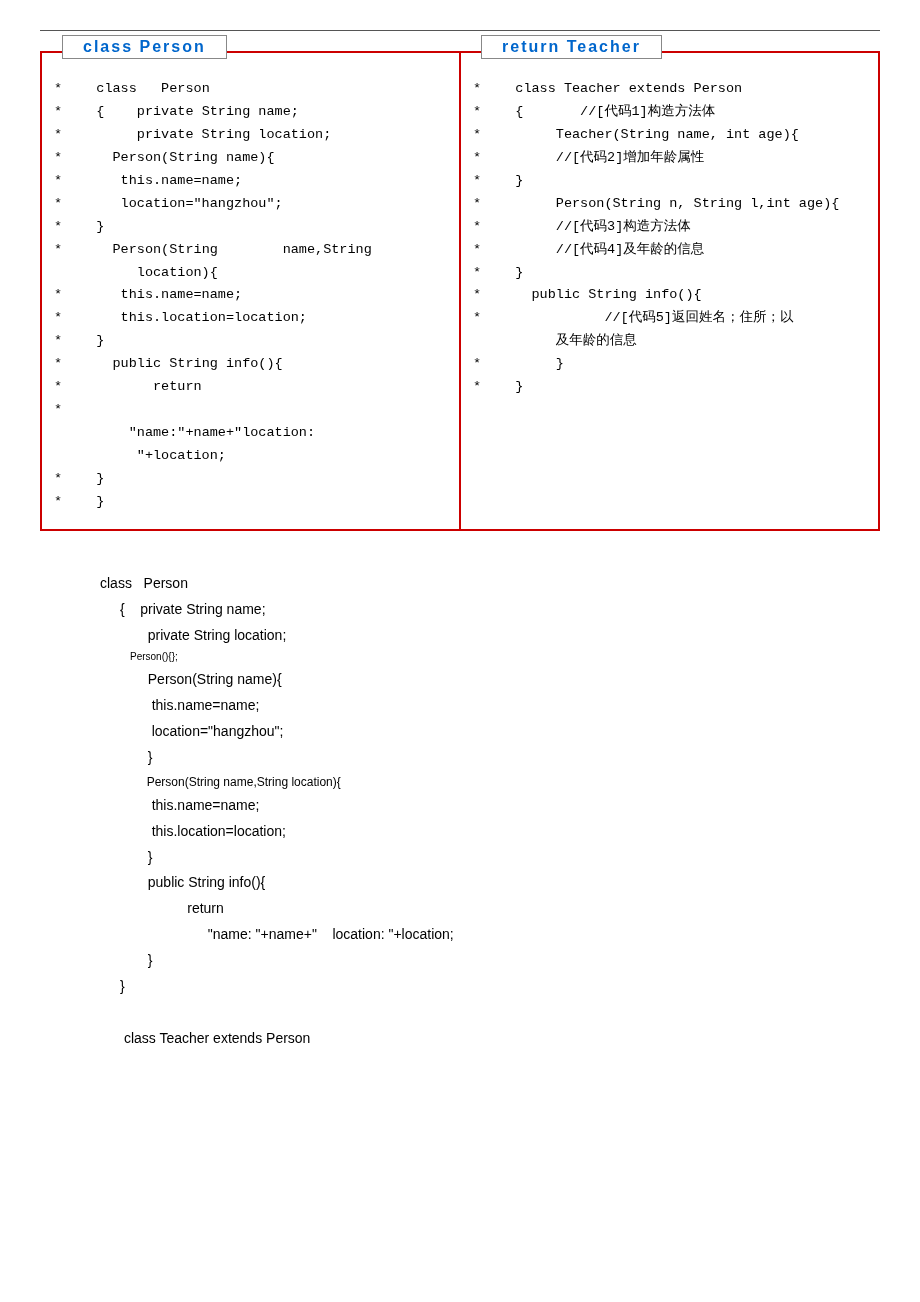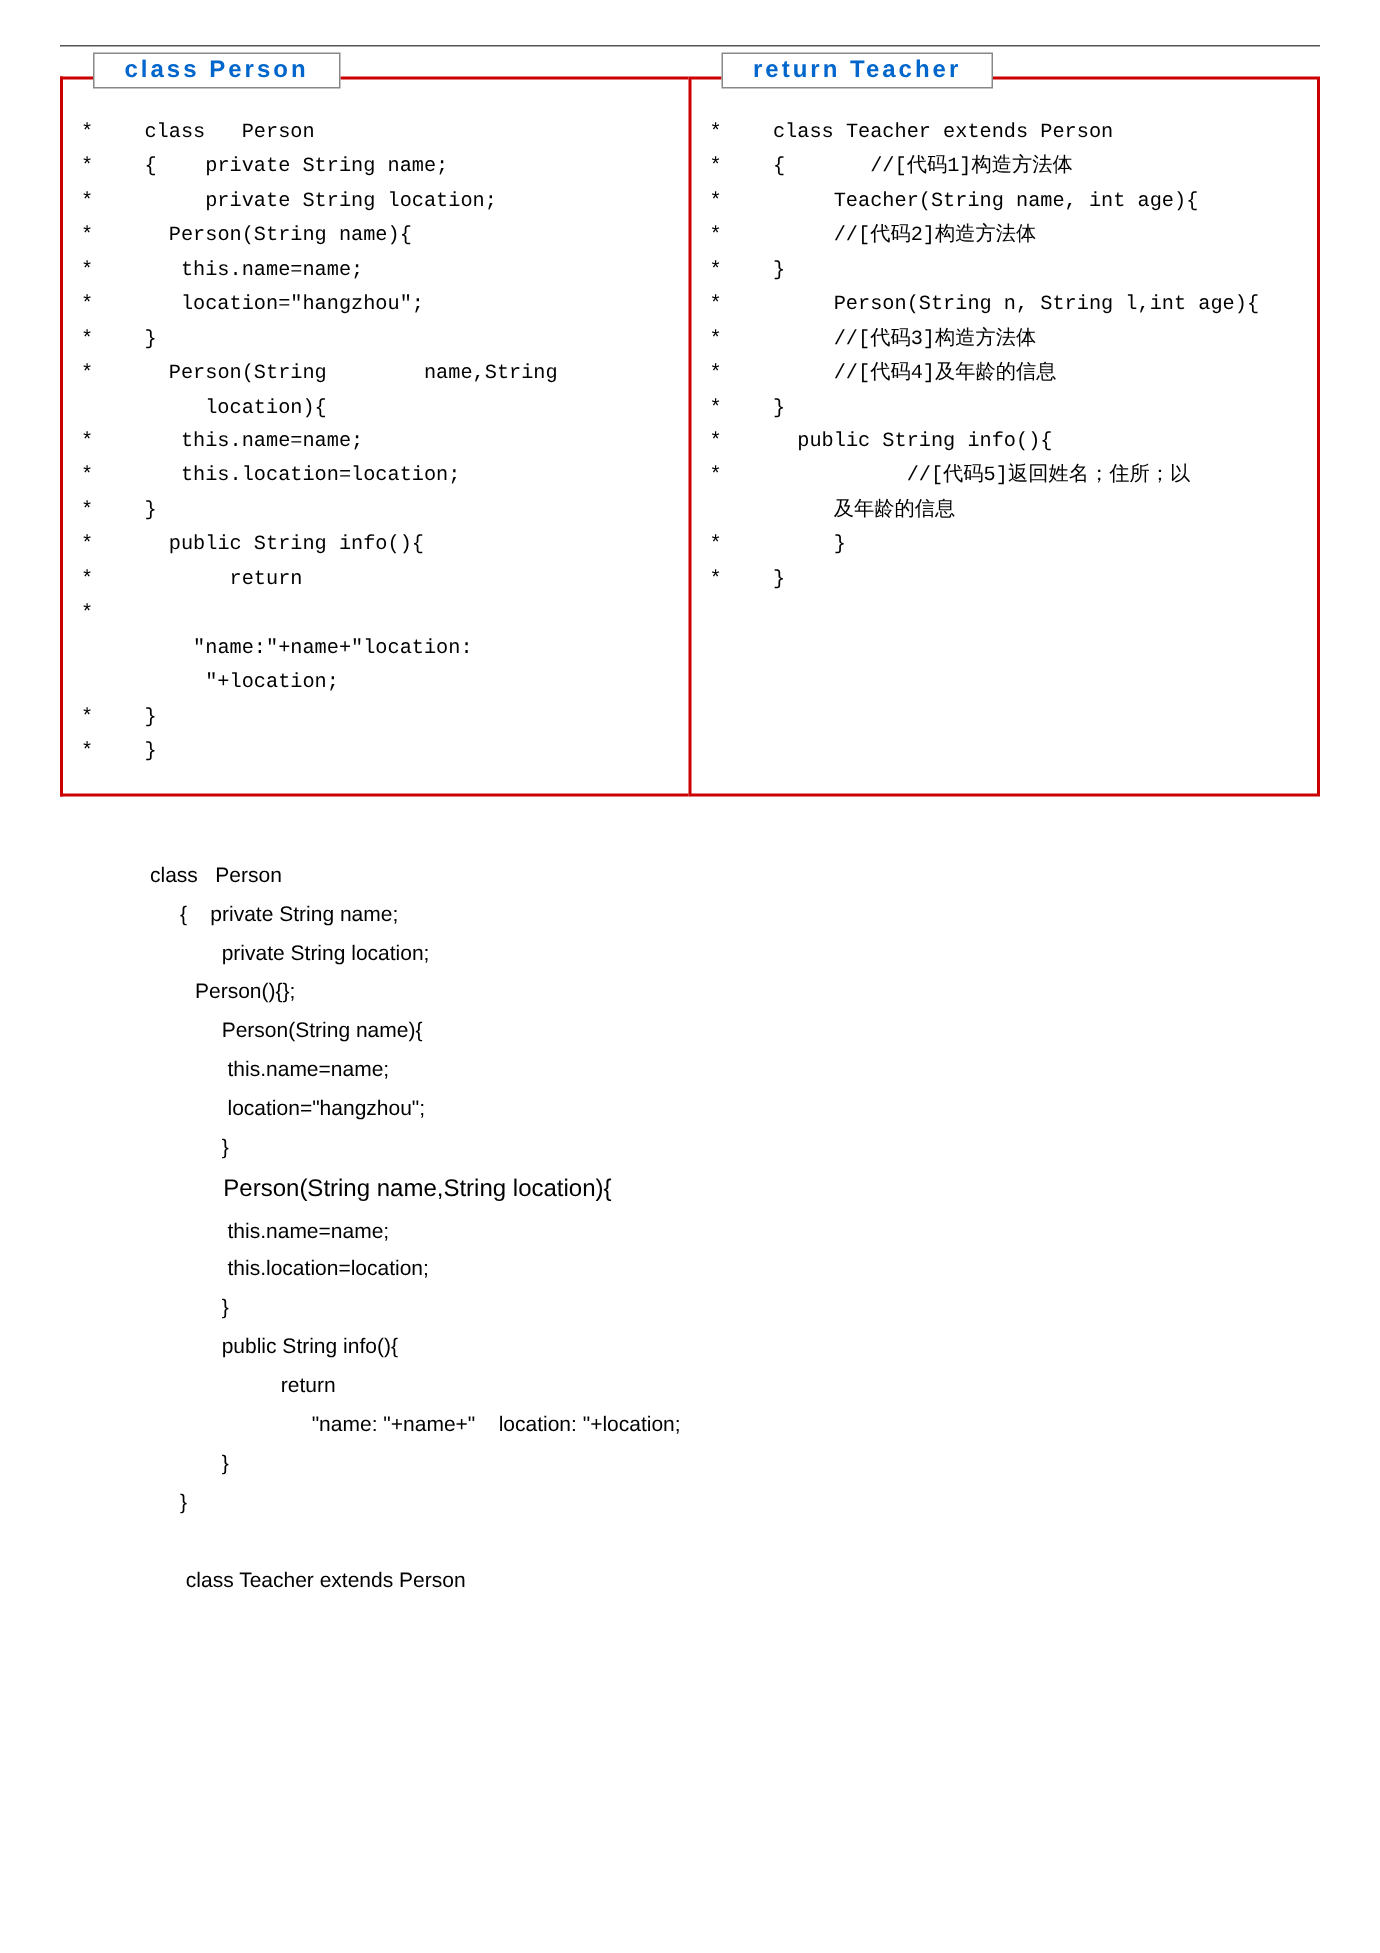--- a/index.html
+++ b/index.html
@@ -171,21 +171,21 @@
       <div class="line">
         <span class="star">*</span>
         <span class="code-text">   {       //[代码1]构造方法体</span>
       </div>
       <div class="line">
         <span class="star">*</span>
         <span class="code-text">        Teacher(String name, int age){</span>
       </div>
       <div class="line">
         <span class="star">*</span>
-        <span class="code-text">        //[代码2]构造方法体</span>
+        <span class="code-text">        //[代码2]增加年龄属性</span>
       </div>
       <div class="line">
         <span class="star">*</span>
         <span class="code-text">   }</span>
       </div>
       <div class="line">
         <span class="star">*</span>
         <span class="code-text">        Person(String n, String l,int age){</span>
       </div>
       <div class="line">
@@ -217,26 +217,26 @@
         <span class="code-text">   }</span>
       </div>
     </div>
   </div>
 </div>
 
 <div class="answer-section">
   <div style="white-space:pre; font-size:14px; line-height:1.85;">class   Person</div>
   <div style="white-space:pre; padding-left:20px; font-size:14px; line-height:1.85;">{    private String name;</div>
   <div style="white-space:pre; padding-left:40px; font-size:14px; line-height:1.85;">  private String location;</div>
-  <div style="white-space:pre; padding-left:30px; font-size:14px; line-height:1.85;">Person(){};</div>
+  <div style="white-space:pre; padding-left:30px; font-size:10px; line-height:1.85;">Person(){};</div>
   <div style="white-space:pre; padding-left:40px; font-size:14px; line-height:1.85;">  Person(String name){</div>
   <div style="white-space:pre; padding-left:40px; font-size:14px; line-height:1.85;">   this.name=name;</div>
   <div style="white-space:pre; padding-left:40px; font-size:14px; line-height:1.85;">   location="hangzhou";</div>
   <div style="white-space:pre; padding-left:40px; font-size:14px; line-height:1.85;">  }</div>
-  <div style="white-space:pre; padding-left:40px; font-size:16px; line-height:1.85;">  Person(String name,String location){</div>
+  <div style="white-space:pre; padding-left:40px; font-size:12px; line-height:1.85;">  Person(String name,String location){</div>
   <div style="white-space:pre; padding-left:40px; font-size:14px; line-height:1.85;">   this.name=name;</div>
   <div style="white-space:pre; padding-left:40px; font-size:14px; line-height:1.85;">   this.location=location;</div>
   <div style="white-space:pre; padding-left:40px; font-size:14px; line-height:1.85;">  }</div>
   <div style="white-space:pre; padding-left:40px; font-size:14px; line-height:1.85;">  public String info(){</div>
   <div style="white-space:pre; padding-left:60px; font-size:14px; line-height:1.85;">       return</div>
   <div style="white-space:pre; padding-left:100px; font-size:14px; line-height:1.85;">  "name: "+name+"    location: "+location;</div>
   <div style="white-space:pre; padding-left:40px; font-size:14px; line-height:1.85;">  }</div>
   <div style="white-space:pre; padding-left:20px; font-size:14px; line-height:1.85;">}</div>
   <div style="white-space:pre; font-size:14px; line-height:1.85;">&nbsp;</div>
   <div style="white-space:pre; padding-left:20px; font-size:14px; line-height:1.85;"> class Teacher extends Person</div>

